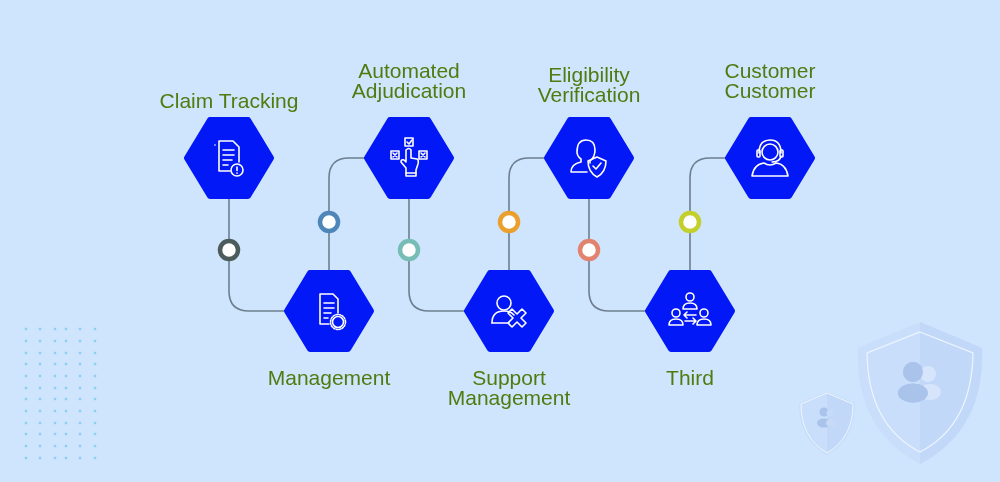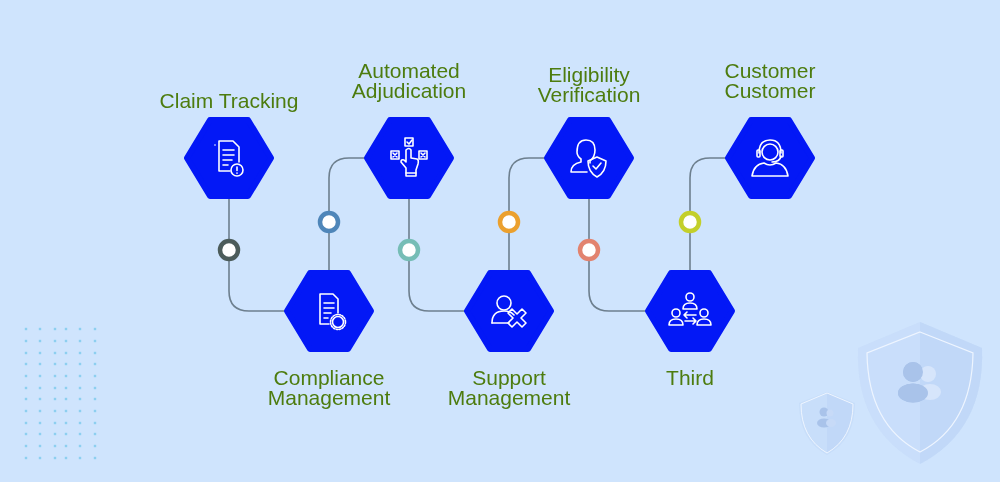--- a/index.html
+++ b/index.html
@@ -200,21 +200,20 @@
         <circle cx="509" cy="222" r="9" fill="#ffffff" stroke="#eba02e" stroke-width="4.5"></circle>
         <circle cx="589" cy="250" r="9" fill="#ffffff" stroke="#e2836f" stroke-width="4.5"></circle>
         <circle cx="690" cy="222" r="9" fill="#ffffff" stroke="#c3cf2a" stroke-width="4.5"></circle>
       </g>
   </svg>
   <div id="labels">
       <div class="label" style="left: 129px; top: 79px; margin-top: 12px;">
         <span>Claim Tracking</span>
       </div>
       <div class="label" style="left: 229px; top: 368px;">
-        <span>Compliance</span>
         <span>Management</span>
       </div>
       <div class="label" style="left: 309px; top: 61px;">
         <span>Automated</span>
         <span>Adjudication</span>
       </div>
       <div class="label" style="left: 409px; top: 368px;">
         <span>Support</span>
         <span>Management</span>
       </div>

